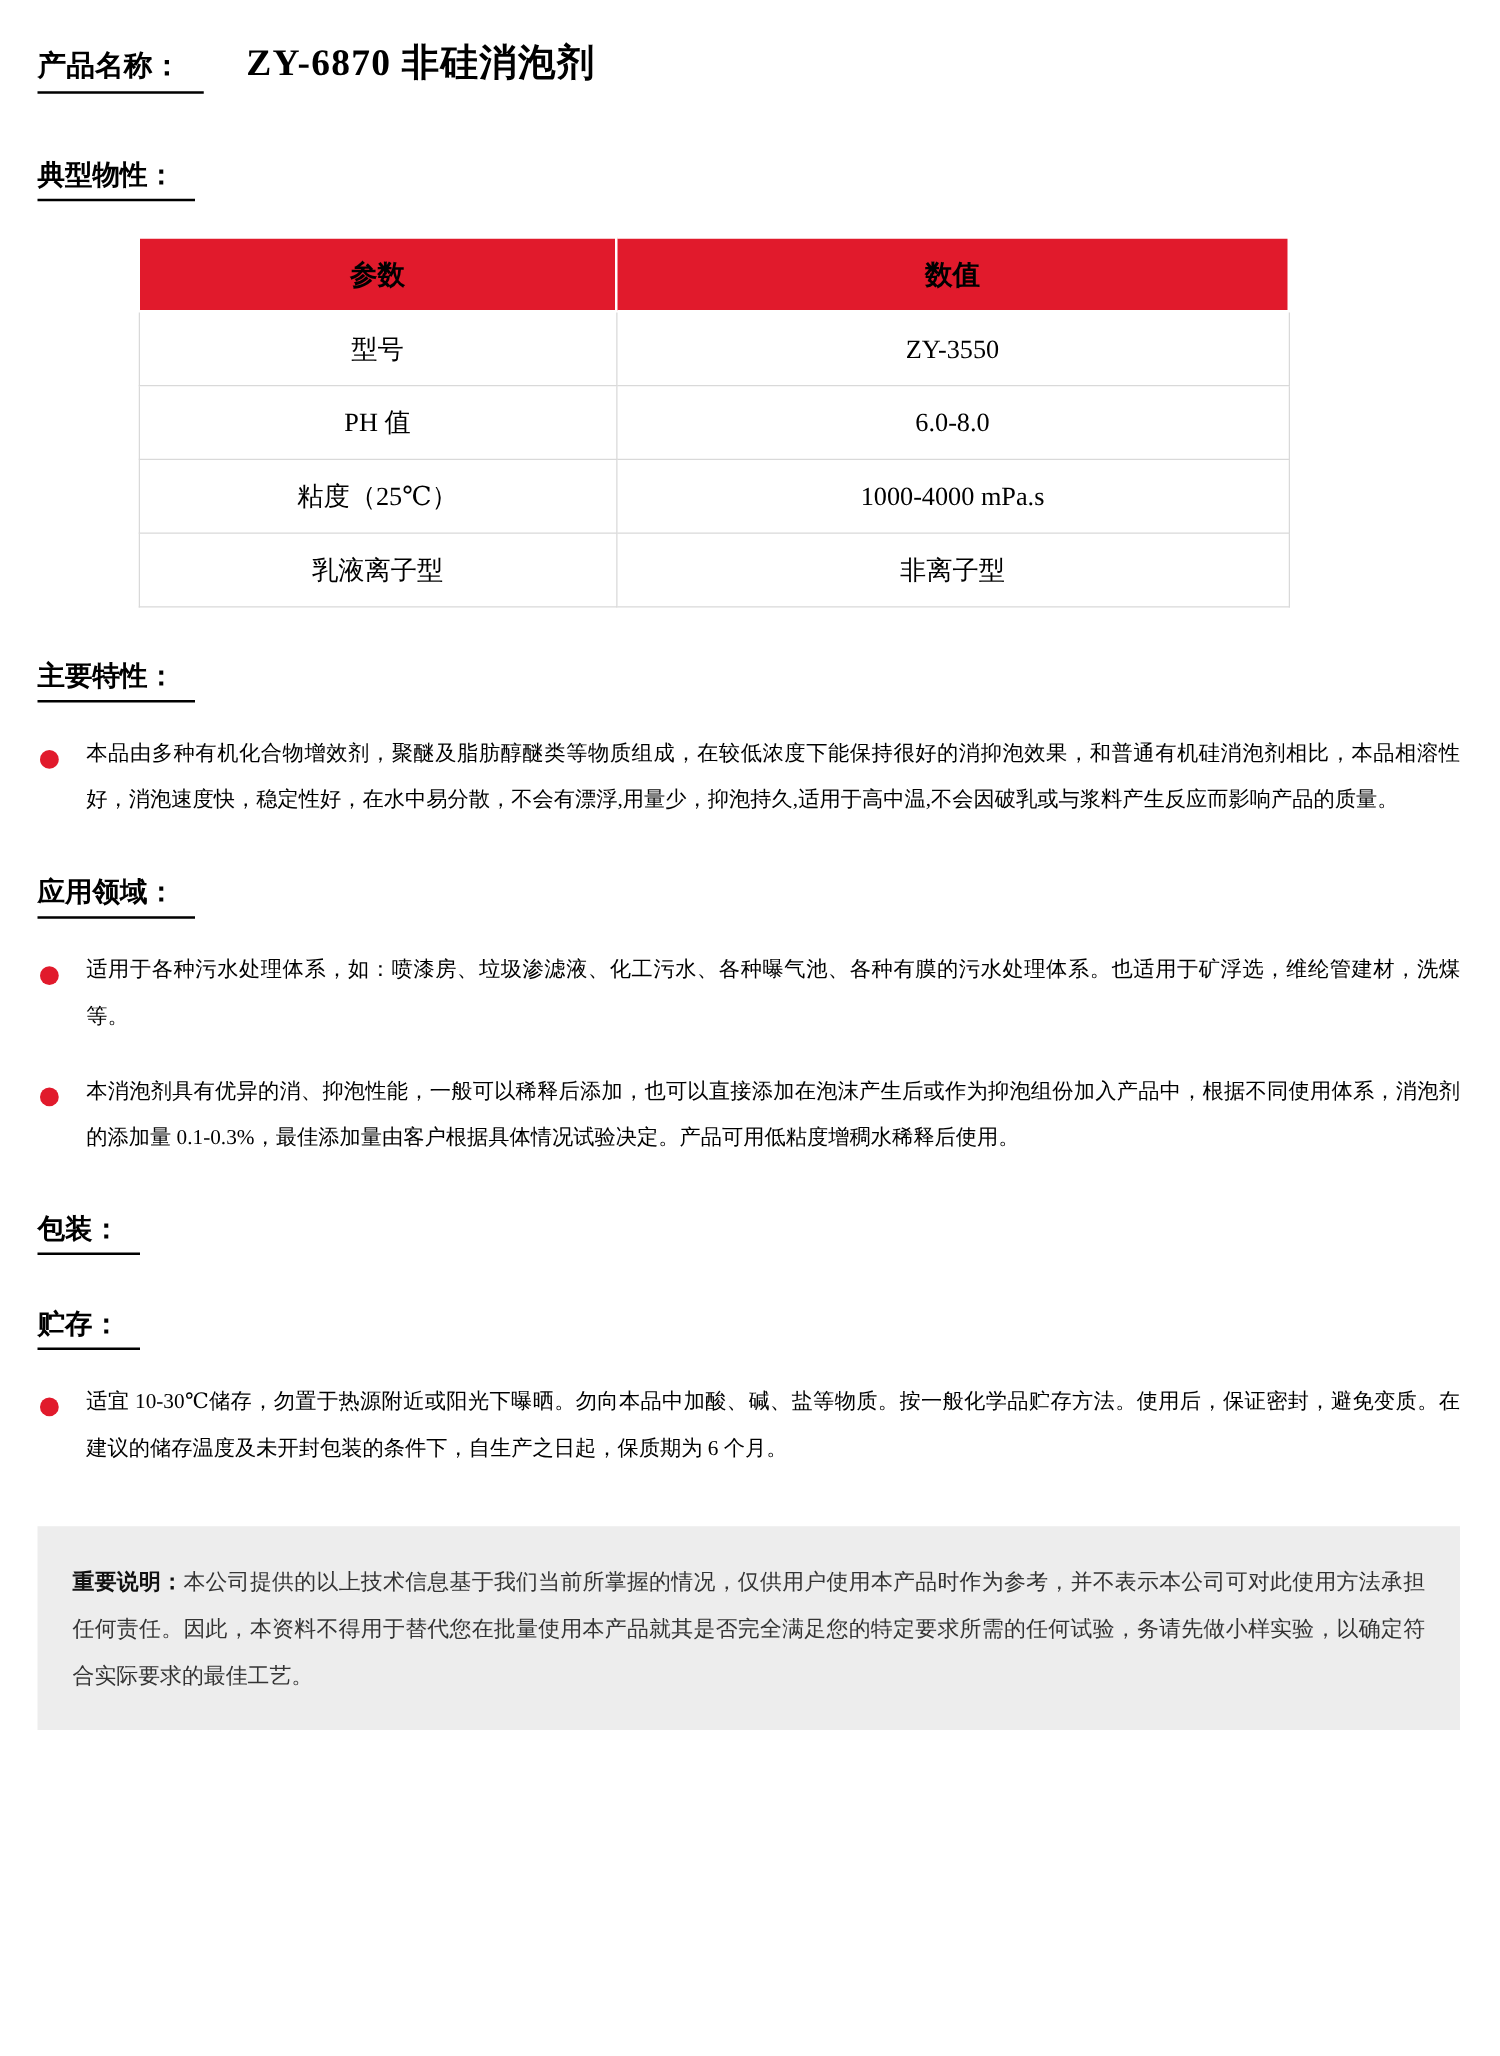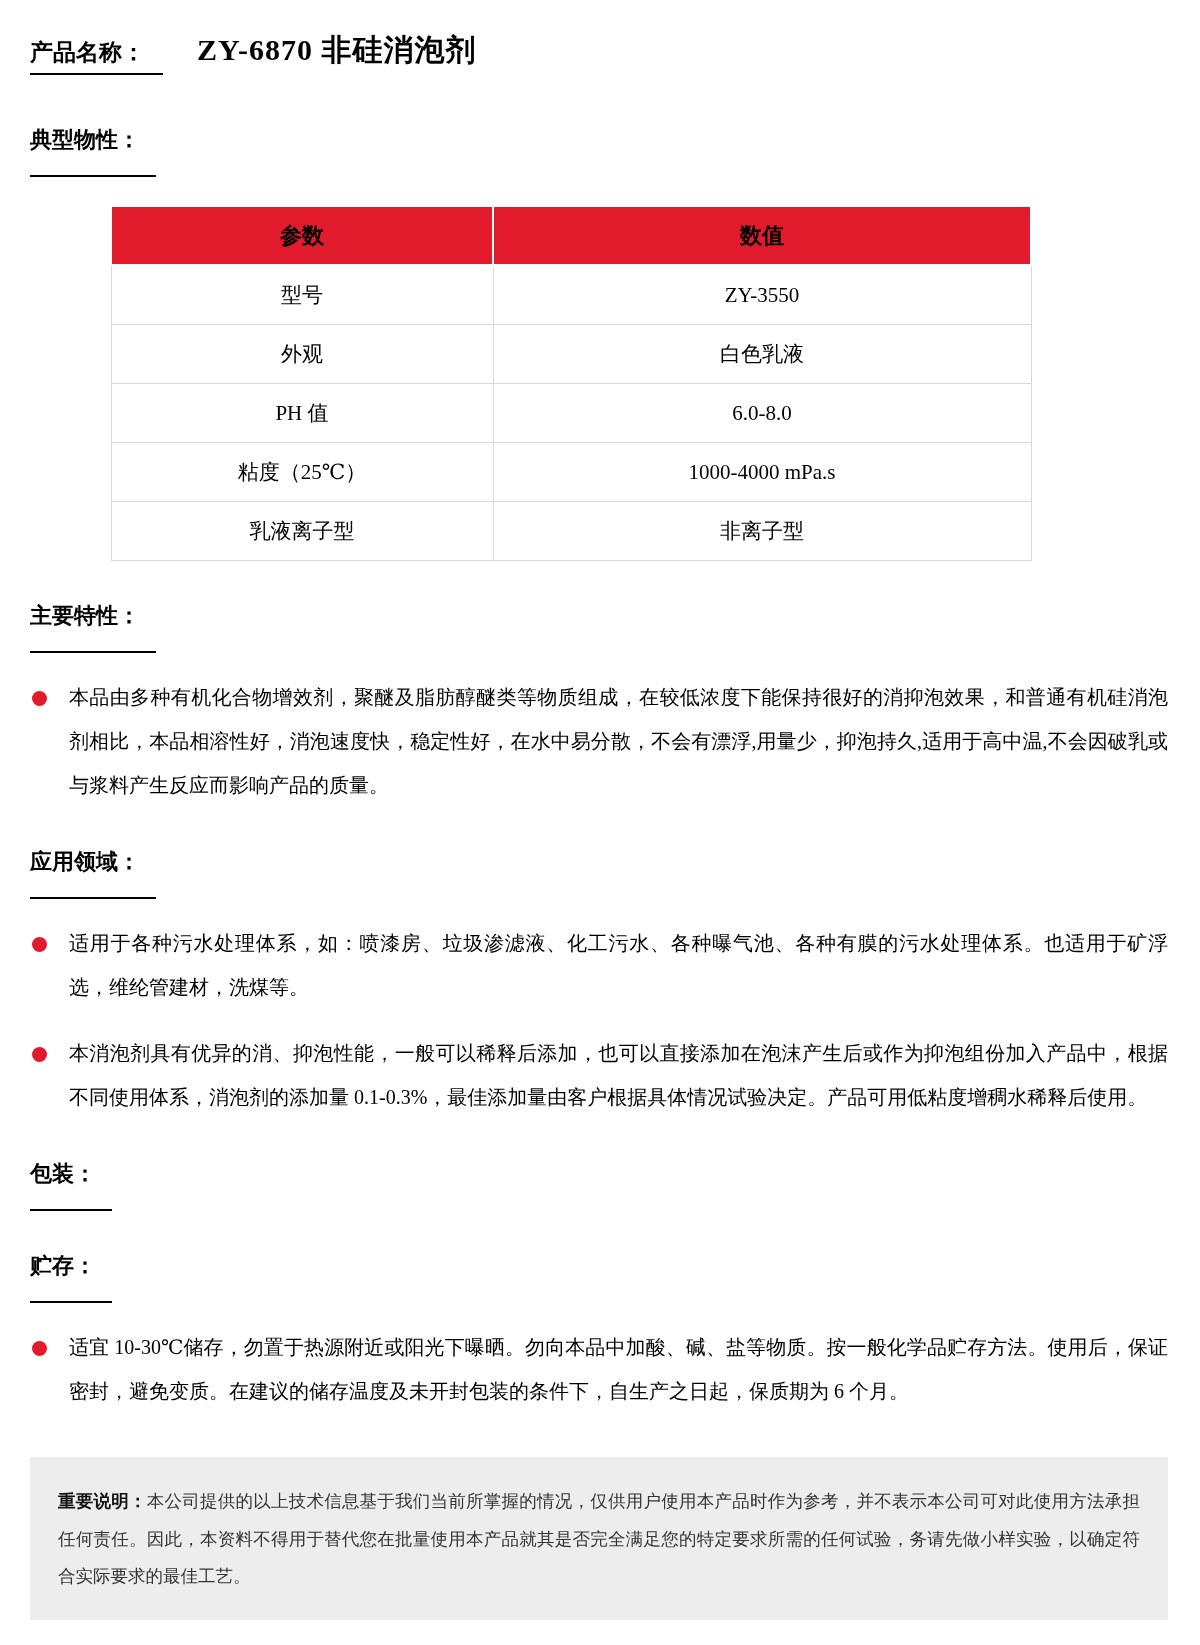--- a/index.html
+++ b/index.html
@@ -30,21 +30,21 @@
     letter-spacing: 1px;
   }
 
   
   .section-heading { margin: 40px 0 0 0; }
   .heading-text {
     font-size: 22px;
     font-weight: bold;
     border-bottom: 2px solid #000;
     padding-right: 16px;
-    padding-bottom: 20px;
+    padding-bottom: 4px;
     display: inline-block;
   }
 
   
   table.props {
     border-collapse: collapse;
     margin: 28px 0 0 80px;
     width: 920px;
     table-layout: fixed;
   }
@@ -73,21 +73,21 @@
     width: 15px;
     height: 15px;
     border-radius: 50%;
     background: #e11a2c;
     flex: 0 0 15px;
     margin: 16px 22px 0 2px;
   }
   .bullet-text {
     margin: 0;
     flex: 1;
-    font-size: 20px;
+    font-size: 17px;
     line-height: 2.2;
     text-align: justify;
   }
 
   
   .footer-note {
     margin-top: 44px;
     background: #ededed;
     padding: 26px 28px 24px 28px;
     font-size: 17.5px;
@@ -119,24 +119,20 @@
     <thead>
       <tr>
         <th>参数</th>
         <th>数值</th>
       </tr>
     </thead>
     <tbody>
       <tr>
         <td>型号</td>
         <td>ZY-3550</td>
-      </tr>
-      <tr>
-        <td>外观</td>
-        <td>白色乳液</td>
       </tr>
       <tr>
         <td>PH 值</td>
         <td>6.0-8.0</td>
       </tr>
       <tr>
         <td>粘度（25℃）</td>
         <td>1000-4000 mPa.s</td>
       </tr>
       <tr>

